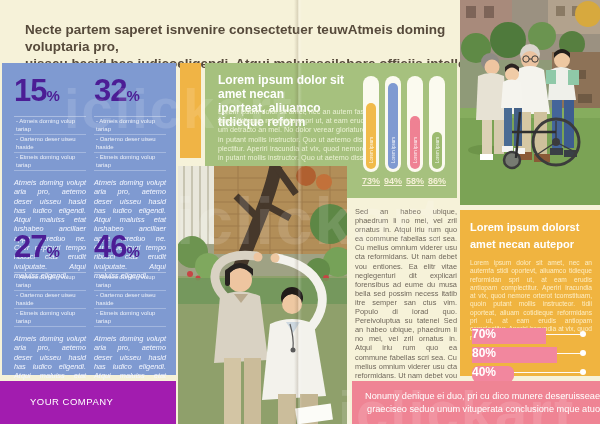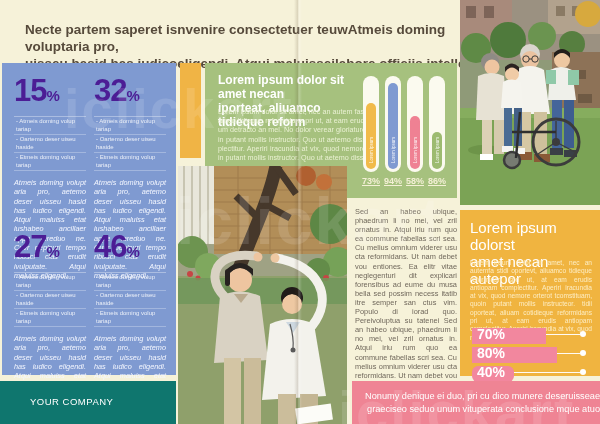--- a/index.html
+++ b/index.html
@@ -43,31 +43,31 @@
   
   .photo-mid { position:absolute; left:178px; top:166px; width:169px; height:258px; }
   .photo-family { position:absolute; left:460px; top:0; width:140px; height:205px; }
   .photo-mid svg, .photo-family svg { width:100%; height:100%; display:block; }
   
   .article { position:absolute; left:355px; top:207px; width:102px;
     font-size:7.4px; line-height:9.1px; color:#6f675b; text-align:justify; }
   
   .box-yellow { position:absolute; left:460px; top:210px; width:140px; height:166px; background:#f0b440; }
   .hl-title { position:absolute; left:10px; top:9px; width:126px;
-    font-size:15px; font-weight:normal; color:#ffffff; line-height:17px; }
+    font-size:11px; font-weight:bold; color:#ffffff; line-height:17px; }
   .hl-body { position:absolute; left:10px; top:49px; width:122px;
     font-size:6.6px; line-height:8.3px; color:#fdedc2; text-align:justify; }
   .hl-bars { position:absolute; left:12px; top:118px; width:114px; }
   .hbar-row { position:relative; height:12px; margin-bottom:7px; }
   .hbar-line { position:absolute; top:5.5px; left:0; width:108px; height:1px; background:rgba(255,255,255,0.95); }
   .hbar-dot { position:absolute; top:3px; right:0; width:6px; height:6px; border-radius:50%; background:#ffffff; }
   .hbar-fill { position:absolute; top:0; left:0; height:16px; background:#f2879e;
-    color:#ffffff; font-size:14px; font-weight:bold; line-height:12px; padding-left:5px; }
-  
-  .footer-left { position:absolute; left:0; top:381px; width:176px; height:43px; background:#0f766e; }
+    color:#ffffff; font-size:12px; font-weight:bold; line-height:12px; }
+  
+  .footer-left { position:absolute; left:0; top:381px; width:176px; height:43px; background:#a21caf; }
   .company { position:absolute; left:30px; top:15px; font-size:9.5px; color:#ffffff; letter-spacing:0.5px; }
   .footer-right { position:absolute; left:352px; top:381px; width:248px; height:43px; background:#ef8494;
     text-align:right; color:#ffffff; font-size:9.2px; line-height:13px; padding-top:9px; }
   
   .crease { position:absolute; left:294px; top:0; width:8px; height:424px; z-index:40; pointer-events:none;
     background:linear-gradient(90deg, rgba(80,60,35,0) 0%, rgba(80,60,35,0.16) 45%, rgba(255,255,255,0.22) 62%, rgba(80,60,35,0) 100%); }
   .wm { position:absolute; z-index:35; pointer-events:none; font-weight:bold;
     color:rgba(255,255,255,0.13); letter-spacing:2px;margin-left:48px; }
   .wm1 { left:16px; top:76px; font-size:56px; }
   .wm2 { left:128px; top:183px; font-size:66px; }

